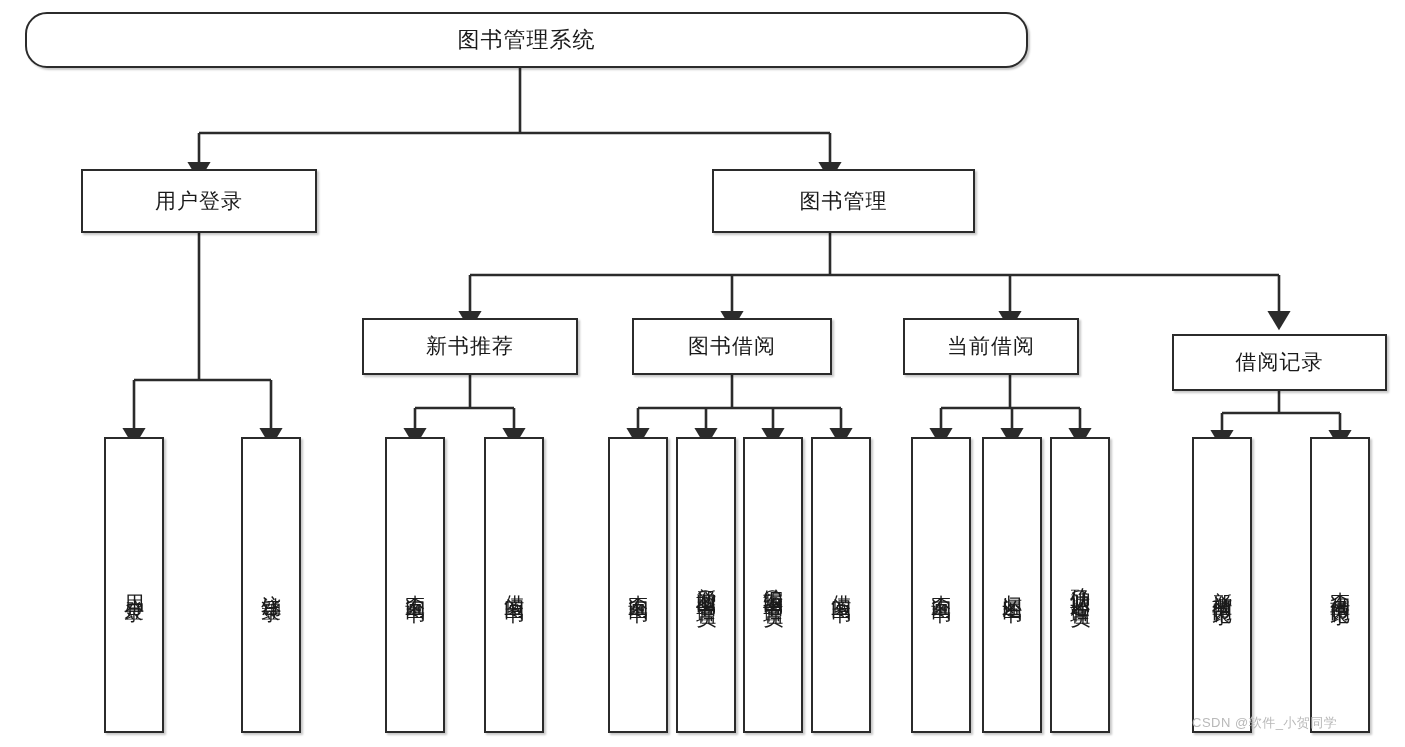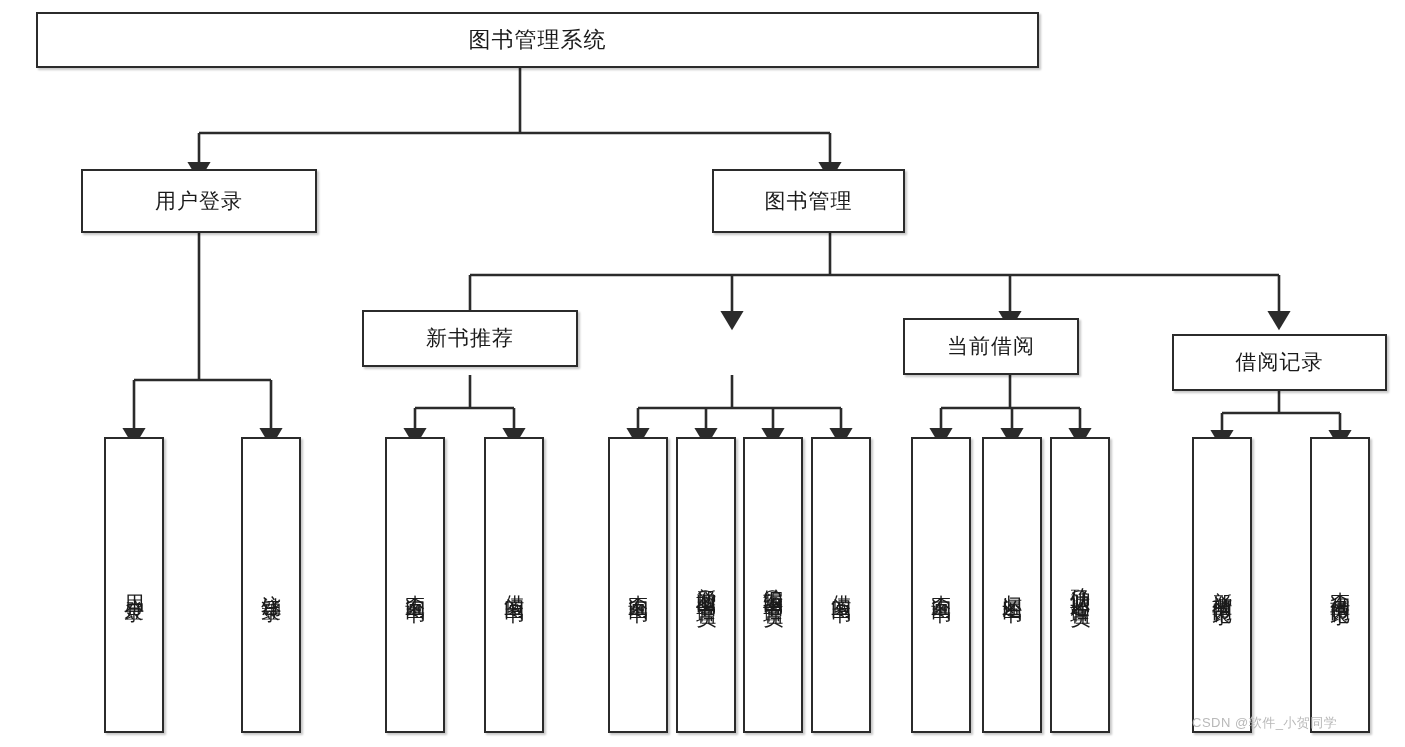--- a/index.html
+++ b/index.html
@@ -108,33 +108,36 @@
         <line x1="941" y1="408" x2="941" y2="433" marker-end="url(#arrowhead)" stroke-linecap="butt"></line>
         <line x1="1012" y1="408" x2="1012" y2="433" marker-end="url(#arrowhead)" stroke-linecap="butt"></line>
         <line x1="1080" y1="408" x2="1080" y2="433" marker-end="url(#arrowhead)" stroke-linecap="butt"></line>
         <line x1="1279" y1="375" x2="1279" y2="413" stroke-linecap="butt"></line>
         <line x1="1222" y1="413" x2="1340" y2="413" stroke-linecap="butt"></line>
         <line x1="1222" y1="413" x2="1222" y2="435" marker-end="url(#arrowhead)" stroke-linecap="butt"></line>
         <line x1="1340" y1="413" x2="1340" y2="435" marker-end="url(#arrowhead)" stroke-linecap="butt"></line>
       </g>
   </svg>
 
-  <div class="node-box root" style="left: 36px; top: 12px; width: 1003px; height: 56px;">
+  <div class="node-box root" style="left: 25px; top: 12px; width: 1003px; height: 56px; border-radius: 22px;">
     <span class="node-label">图书管理系统</span>
   </div>
 
   <div class="node-box" style="left: 81px; top: 169px; width: 236px; height: 64px;">
     <span class="node-label">用户登录</span>
   </div>
-  <div class="node-box" style="left: 712px; top: 169px; width: 193px; height: 64px;">
+  <div class="node-box" style="left: 712px; top: 169px; width: 263px; height: 64px;">
     <span class="node-label">图书管理</span>
   </div>
 
-  <div class="node-box" style="left: 362px; top: 310px; width: 216px; height: 57px;">
+  <div class="node-box" style="left: 362px; top: 318px; width: 216px; height: 57px;">
     <span class="node-label">新书推荐</span>
+  </div>
+  <div class="node-box" style="left: 632px; top: 318px; width: 200px; height: 57px;">
+    <span class="node-label">图书借阅</span>
   </div>
   <div class="node-box" style="left: 903px; top: 318px; width: 176px; height: 57px;">
     <span class="node-label">当前借阅</span>
   </div>
   <div class="node-box" style="left: 1172px; top: 318px; width: 215px; height: 57px; margin-top: 16px;">
     <span class="node-label">借阅记录</span>
   </div>
 
   <div class="node-box vertical" style="left: 104px; top: 437px; width: 60px; height: 296px;">
     <span class="node-label">用户登录</span>

